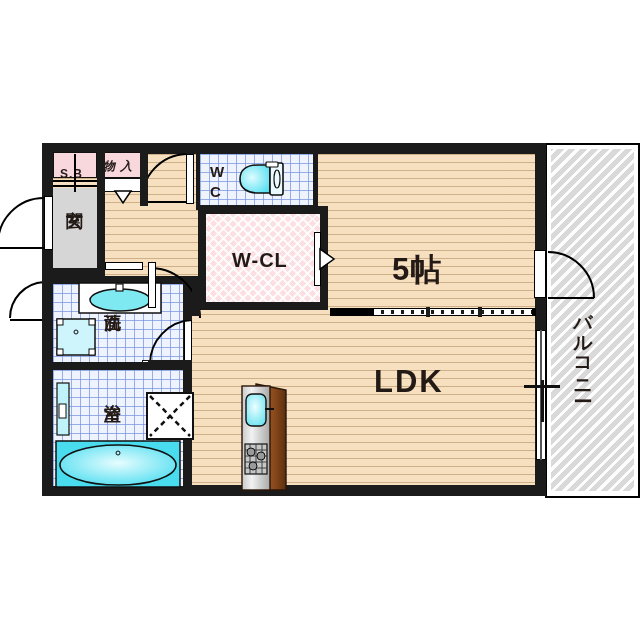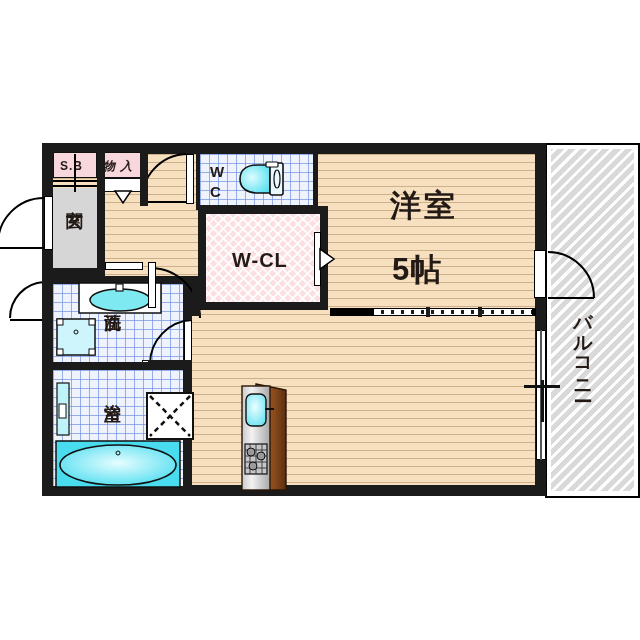--- a/index.html
+++ b/index.html
@@ -79,30 +79,30 @@
 
   <div class="abs wall" style="left:42px;top:485px;width:504px;height:11px;"></div>
 
   <div class="abs wall" style="left:42px;top:143px;width:11px;height:353px;"></div>
 
   <div class="abs wall" style="left:535px;top:143px;width:11px;height:353px;"></div>
 
   <div class="abs floor-wood" style="left:53px;top:154px;width:482px;height:331px;"></div>
 
   <div class="abs floor-wood" style="left:330px;top:154px;width:205px;height:155px;"></div>
-  <div class="lbl lbl-room" style="left:390px;top:190px;">洋室</div>
   <div class="lbl lbl-num" style="left:392px;top:254px;">5帖</div>
 
   <div class="abs wall-line" style="left:330px;top:308px;width:206px;height:8px;"></div>
   <div class="abs" style="left:374px;top:309px;width:158px;height:6px;
               background-image:repeating-linear-gradient(to right,#fff 0 7px,#1b1b1b 7px 10px);
               border-top:1px solid #fff;border-bottom:1px solid #fff;"></div>
   <div class="abs" style="left:426px;top:307px;width:4px;height:10px;background:#1b1b1b;"></div>
   <div class="abs" style="left:478px;top:307px;width:4px;height:10px;background:#1b1b1b;"></div>
 
+  <div class="lbl lbl-room" style="left:374px;top:366px;letter-spacing:2px;">LDK</div>
 
   <div class="abs wall" style="left:198px;top:206px;width:130px;height:104px;"></div>
   <div class="abs floor-closet" style="left:206px;top:214px;width:114px;height:88px;"></div>
   <div class="lbl lbl-mid" style="left:232px;top:250px;text-align:right;">W-CL</div>
 
   <div class="abs door-leaf" style="left:314px;top:232px;width:7px;height:54px;"></div>
   <svg class="svgl" style="left:320px;top:248px;width:16px;height:22px;" viewBox="0 0 16 22">
     <polygon points="0,1 14,11 0,21" fill="#fff" stroke="#000" stroke-width="1.5"></polygon>
   </svg>
 
@@ -124,21 +124,21 @@
     <ellipse cx="41" cy="19" rx="3" ry="9" fill="#eaf9fd" stroke="#111" stroke-width="1.2"></ellipse>
   </svg>
 
   <div class="abs door-leaf" style="left:186px;top:154px;width:8px;height:50px;"></div>
   <svg class="svgl" style="left:140px;top:152px;width:50px;height:54px;" viewBox="0 0 50 54">
     <path d="M46 2 A46 46 0 0 0 2 50" fill="none" stroke="#000" stroke-width="2"></path>
     <line x1="2" y1="50" x2="46" y2="50" stroke="#000" stroke-width="2"></line>
   </svg>
 
   <div class="abs floor-pinklabel" style="left:53px;top:152px;width:44px;height:26px;border:1px solid #111;"></div>
-  <div class="lbl lbl-xs" style="left:60px;top:160px;text-align:center;">S.B</div>
+  <div class="lbl lbl-xs" style="left:60px;top:168px;text-align:center;">S.B</div>
   <div class="abs wall-line" style="left:53px;top:180px;width:44px;height:2px;"></div>
   <div class="abs wall-line" style="left:53px;top:185px;width:44px;height:2px;"></div>
 
   <div class="abs floor-pinklabel" style="left:99px;top:152px;width:48px;height:26px;border:1px solid #111;"></div>
   <div class="lbl lbl-xs" style="left:103px;top:160px;font-style:italic;">物 入</div>
   <div class="abs floor-white" style="left:99px;top:178px;width:48px;height:14px;border:1px solid #111;"></div>
   <svg class="svgl" style="left:114px;top:191px;width:18px;height:14px;" viewBox="0 0 18 14">
     <polygon points="1,0 17,0 9,12" fill="#fff" stroke="#000" stroke-width="1.5"></polygon>
   </svg>
 

